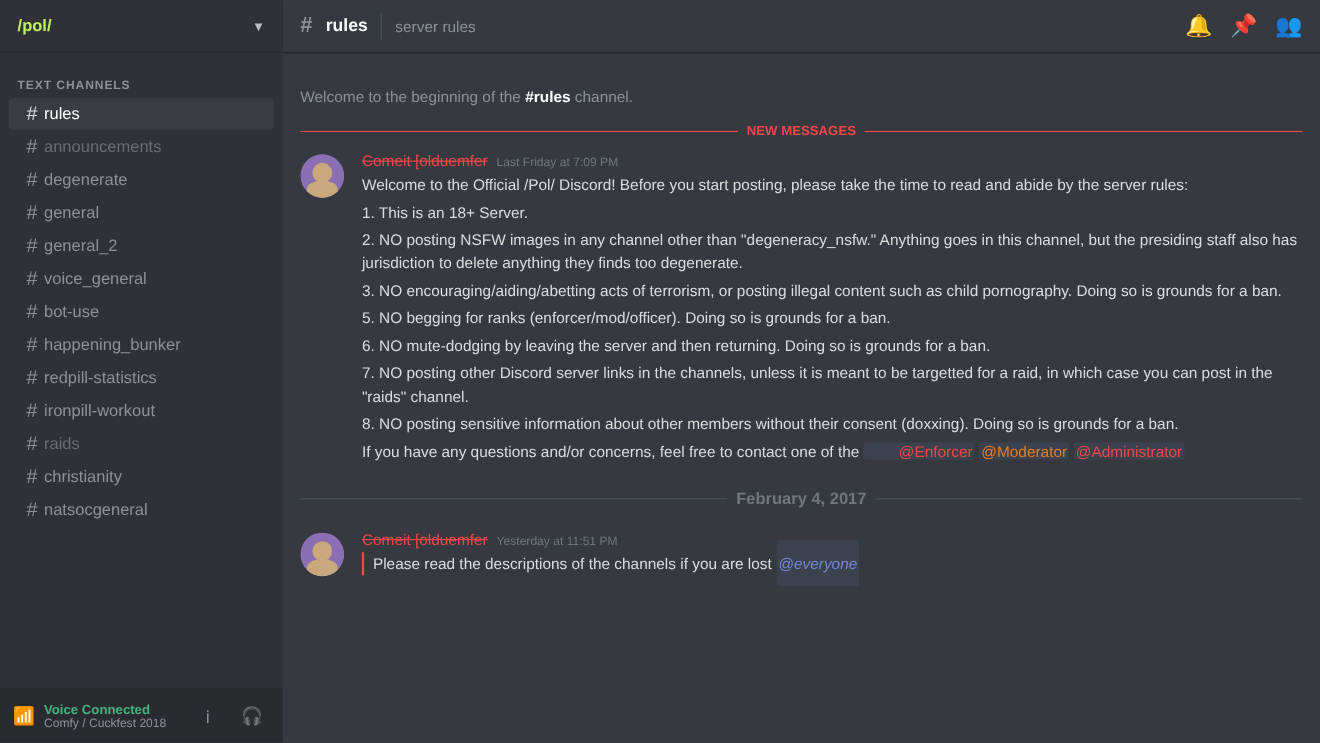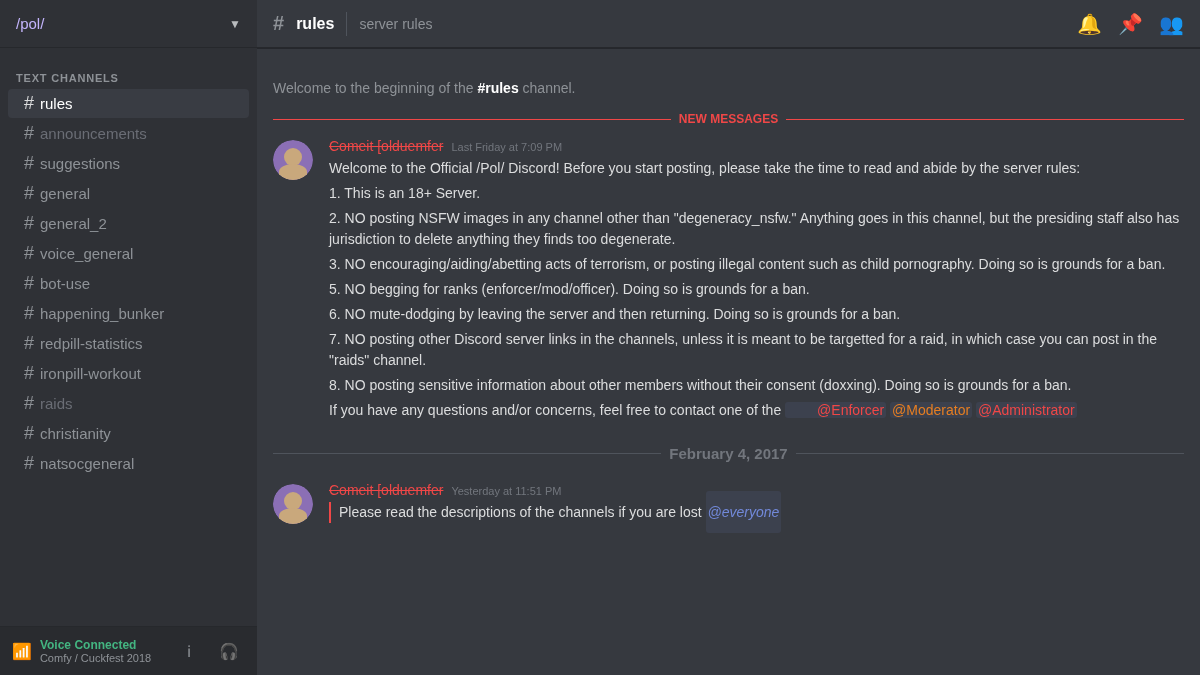--- a/index.html
+++ b/index.html
@@ -29,22 +29,22 @@
       background: #2f3136;
       border-bottom: 1px solid #26282c;
       display: flex;
       align-items: center;
       justify-content: space-between;
       padding: 0 16px;
       cursor: pointer;
     }
 
     .server-title {
-      font-weight: 400;
-      color: #c4b5fd;
+      font-weight: 700;
+      color: #bef264;
       font-size: 15px;
     }
 
     .chevron-down {
       color: #b9bbbe;
       font-size: 12px;
     }
 
     .channel-section {
       flex: 1;
@@ -381,21 +381,21 @@
     <div class="channel-item active">
       <span class="channel-hash">#</span>
       <span>rules</span>
     </div>
     <div class="channel-item muted">
       <span class="channel-hash">#</span>
       <span>announcements</span>
     </div>
     <div class="channel-item">
       <span class="channel-hash">#</span>
-      <span>suggestions</span>
+      <span>degenerate</span>
     </div>
     <div class="channel-item">
       <span class="channel-hash">#</span>
       <span>general</span>
     </div>
     <div class="channel-item">
       <span class="channel-hash">#</span>
       <span>general_2</span>
     </div>
     <div class="channel-item">

